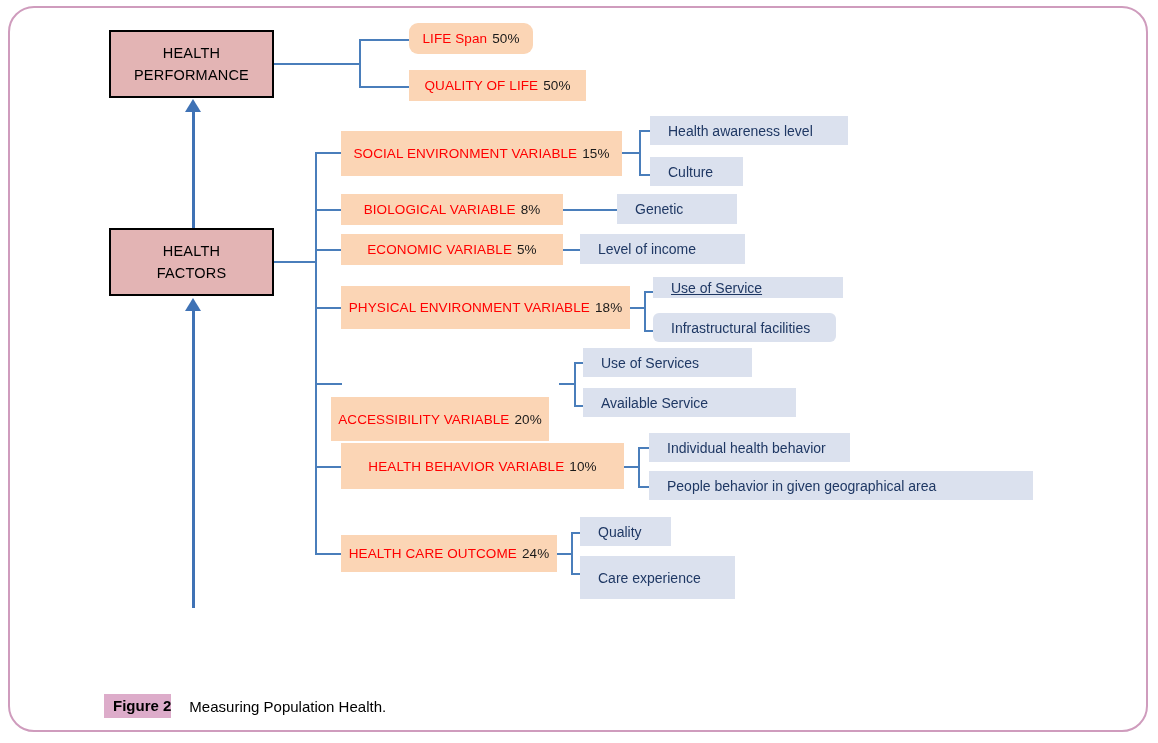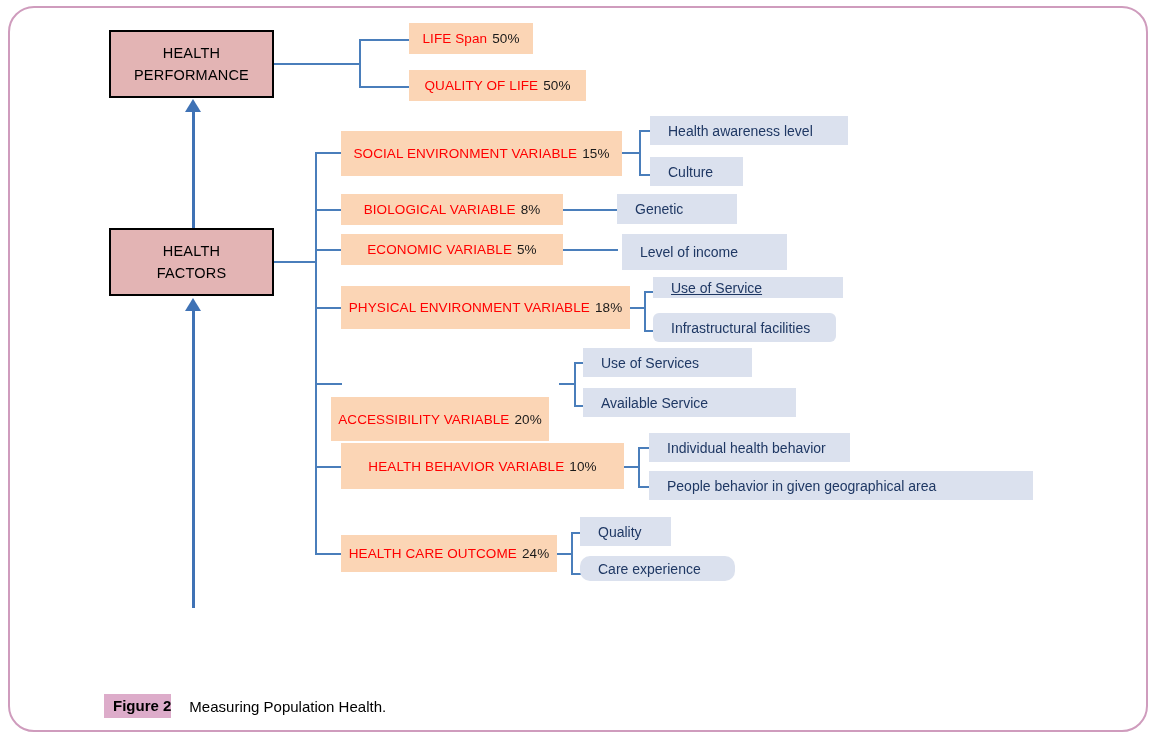--- a/index.html
+++ b/index.html
@@ -139,21 +139,21 @@
   <div class="arrow-head" style="left:185px; top:298px;"></div>
 
   <div class="arrow-shaft" style="left:192px; top:112px; height:116px;"></div>
   <div class="arrow-head" style="left:185px; top:99px;"></div>
 
   <div class="hline" style="left:274px; top:63px; width:86px;"></div>
   <div class="vline" style="left:359px; top:39px; height:48px;"></div>
   <div class="hline" style="left:359px; top:39px; width:51px;"></div>
   <div class="hline" style="left:359px; top:86px; width:51px;"></div>
 
-  <div class="factor-box" style="left:409px; top:23px; width:124px; height:31px;">
+  <div class="factor-box" style="left:409px; top:23px; width:124px; height:31px;border-radius:9px;">
     <span class="f-name">LIFE Span</span>
     <span class="f-pct">50%</span>
   </div>
   <div class="factor-box" style="left:409px; top:70px; width:177px; height:31px;">
     <span class="f-name">QUALITY OF LIFE</span>
     <span class="f-pct">50%</span>
   </div>
 
   <div class="hline" style="left:274px; top:261px; width:42px;"></div>
   <div class="vline" style="left:315px; top:152px; height:401px;"></div>
@@ -188,21 +188,21 @@
   <div class="hline" style="left:563px; top:209px; width:55px;"></div>
   <div class="leaf-box" style="left:617px; top:194px; width:120px; height:30px;">
     <span>Genetic</span>
   </div>
 
   <div class="factor-box" style="left:341px; top:234px; width:222px; height:31px;">
     <span class="f-name">ECONOMIC VARIABLE</span>
     <span class="f-pct">5%</span>
   </div>
   <div class="hline" style="left:563px; top:249px; width:55px;"></div>
-  <div class="leaf-box" style="left:622px; top:234px; width:165px; height:36px;">
+  <div class="leaf-box" style="left:580px; top:234px; width:165px; height:30px;">
     <span>Level of income</span>
   </div>
 
   <div class="factor-box" style="left:341px; top:286px; width:289px; height:43px;">
     <span class="f-name">PHYSICAL ENVIRONMENT VARIABLE</span>
     <span class="f-pct">18%</span>
   </div>
   <div class="hline" style="left:630px; top:307px; width:15px;"></div>
   <div class="vline" style="left:644px; top:291px; height:40px;"></div>
   <div class="hline" style="left:644px; top:291px; width:10px;"></div>
@@ -248,21 +248,21 @@
     <span class="f-name">HEALTH CARE OUTCOME</span>
     <span class="f-pct">24%</span>
   </div>
   <div class="hline" style="left:557px; top:553px; width:15px;"></div>
   <div class="vline" style="left:571px; top:532px; height:42px;"></div>
   <div class="hline" style="left:571px; top:532px; width:10px;"></div>
   <div class="hline" style="left:571px; top:573px; width:10px;"></div>
   <div class="leaf-box" style="left:580px; top:517px; width:91px; height:29px;">
     <span>Quality</span>
   </div>
-  <div class="leaf-box" style="left:580px; top:556px; width:155px; height:25px;border-radius:10px;">
+  <div class="leaf-box" style="left:580px; top:556px; width:155px; height:43px;">
     <span>Care experience</span>
   </div>
 
   <div id="caption">
     <span class="fig-badge">Figure 2</span>
     <span class="fig-text">Measuring Population Health.</span>
   </div>
 </div>
 
 </body></html>

